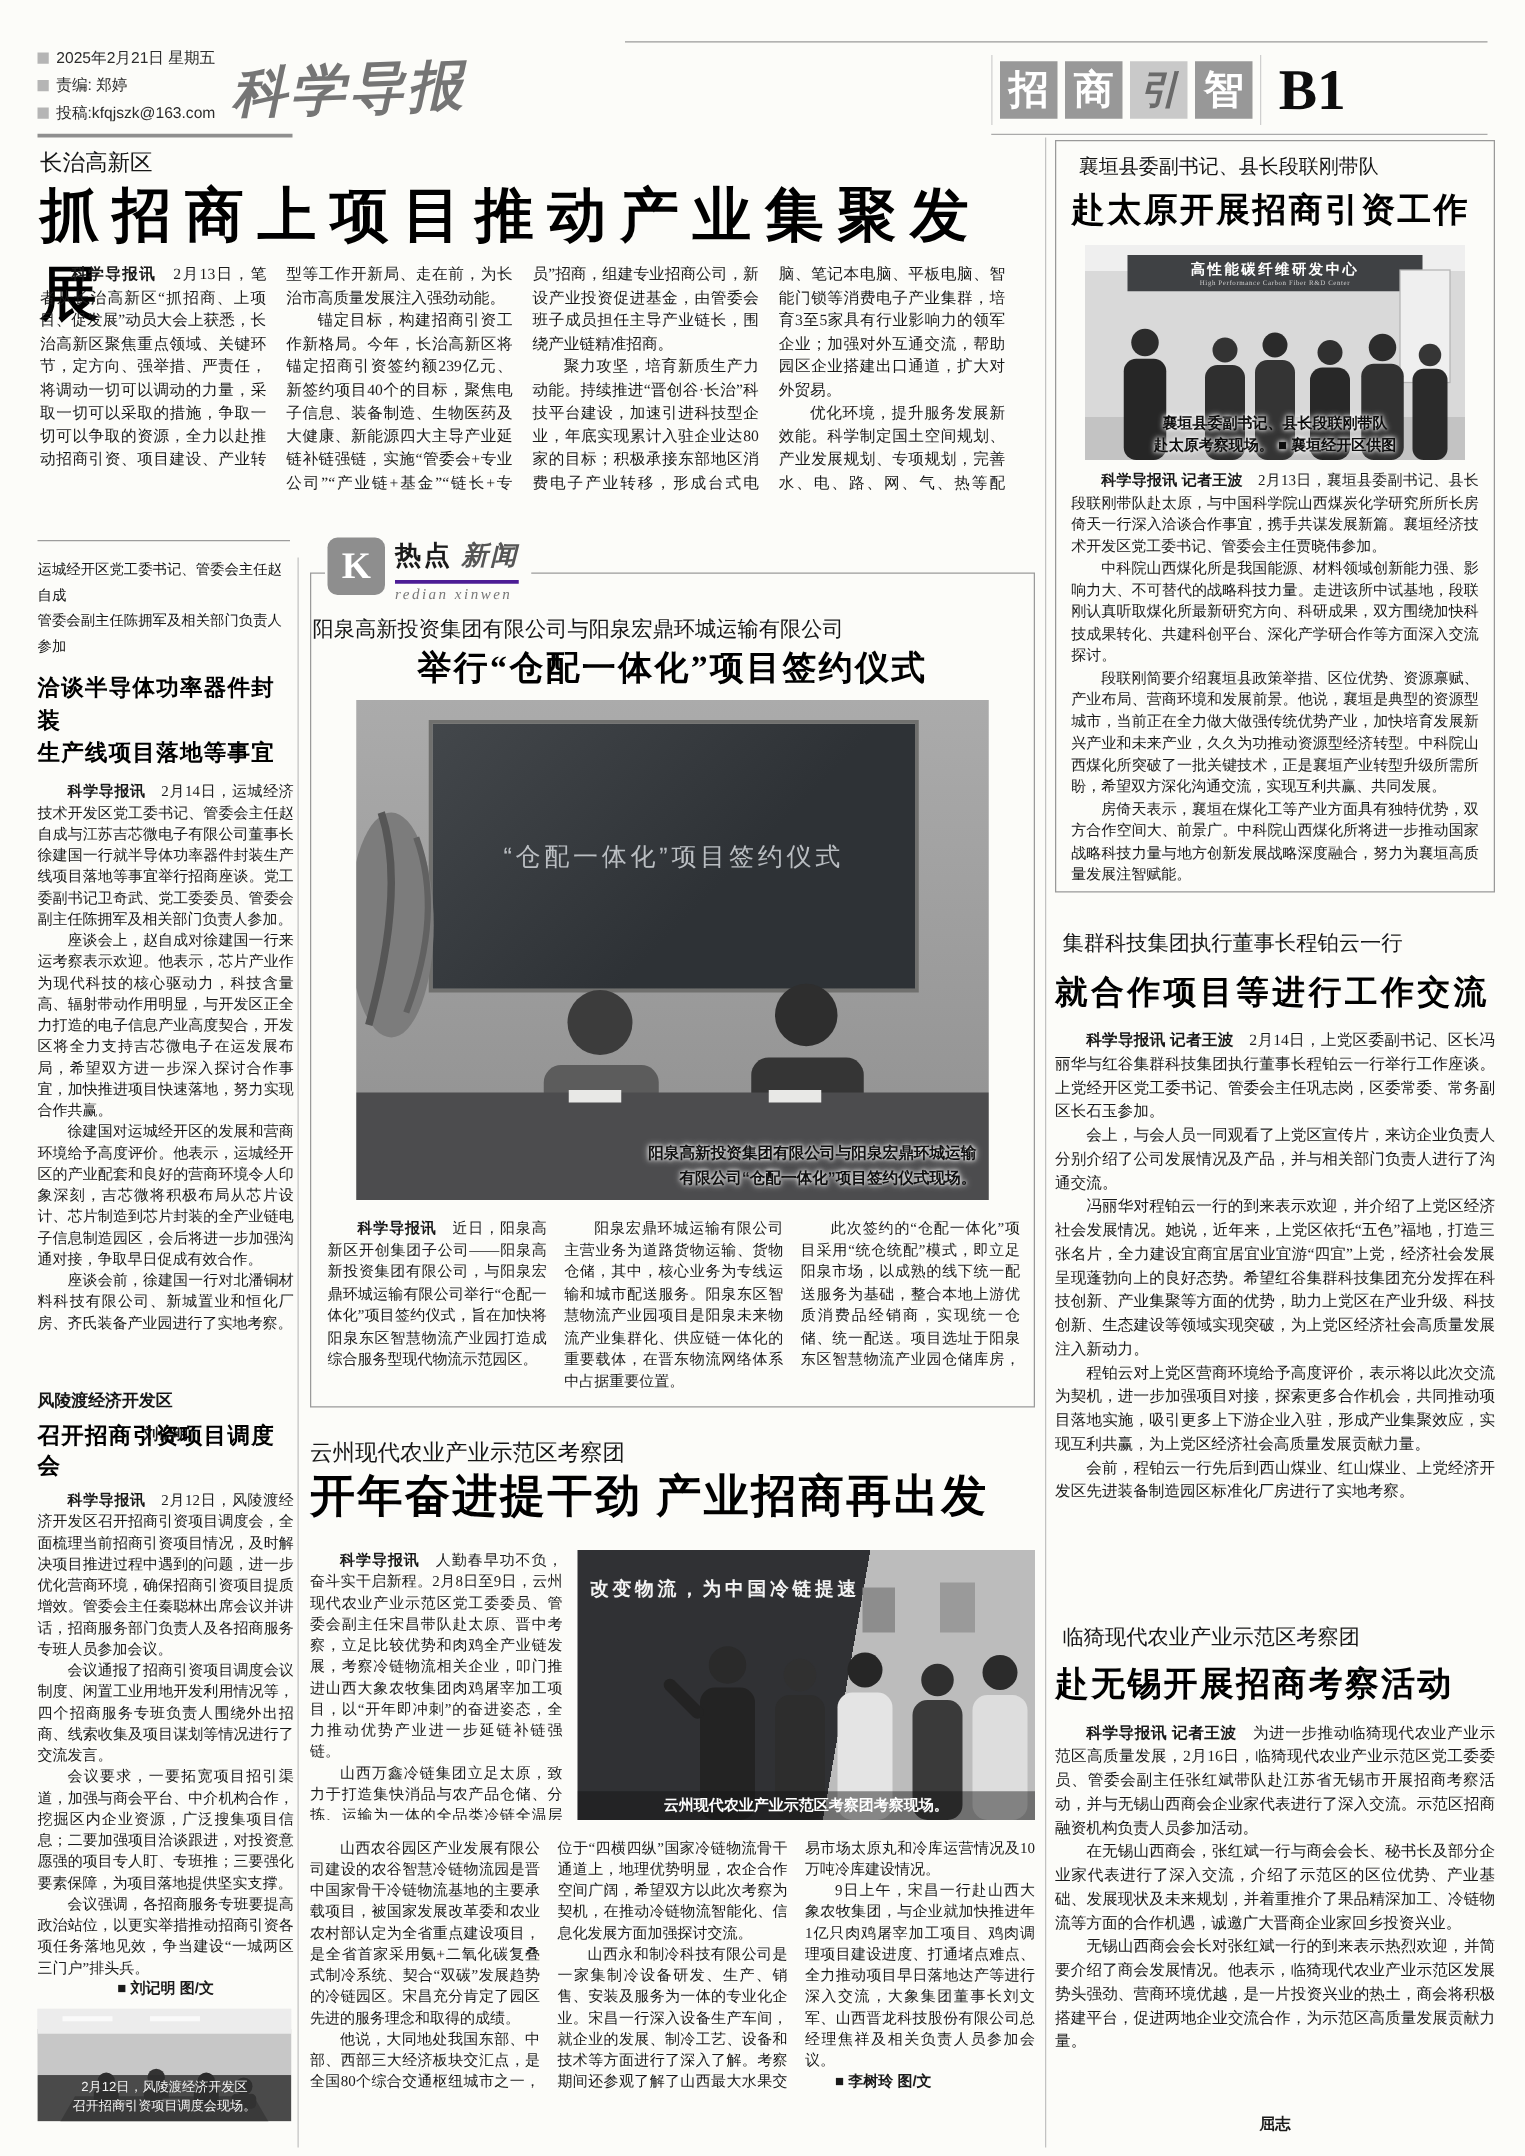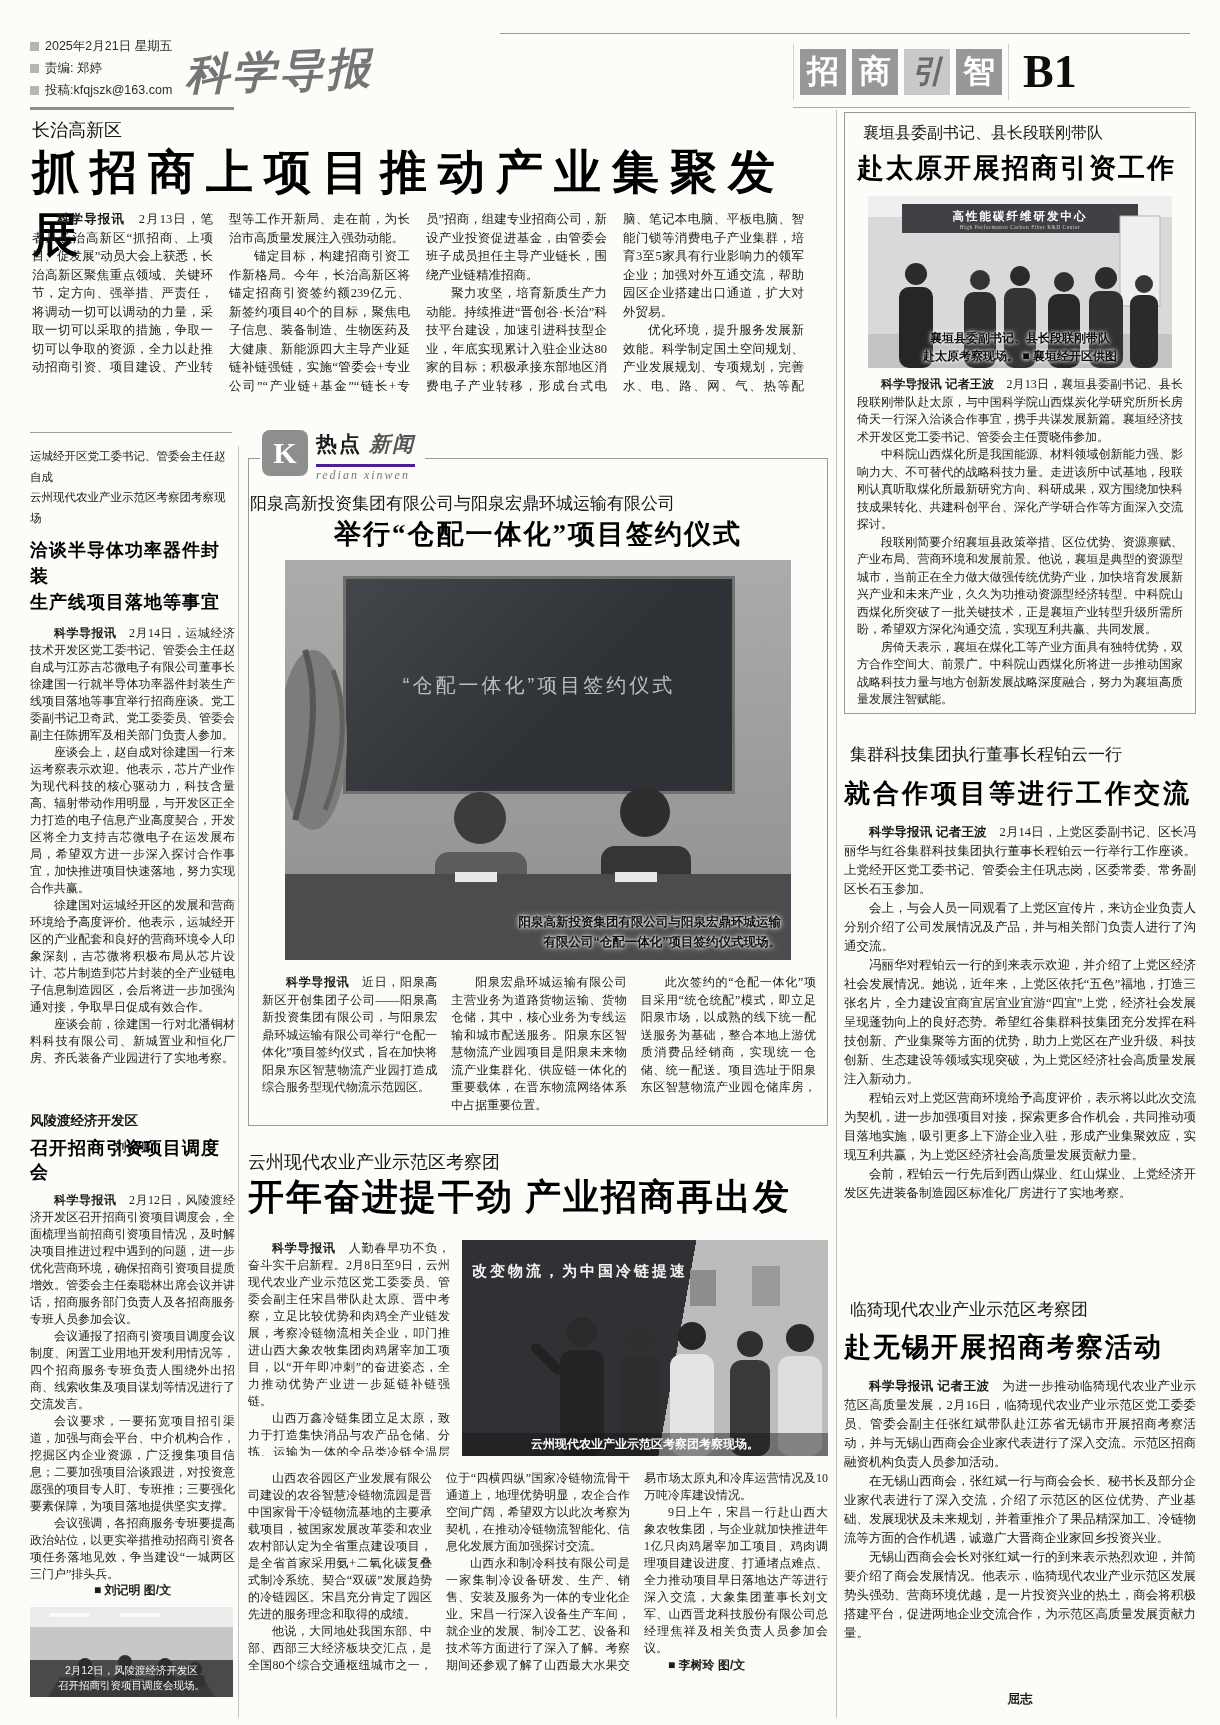--- a/index.html
+++ b/index.html
@@ -130,21 +130,21 @@
     <p>聚力攻坚，培育新质生产力动能。持续推进“晋创谷·长治”科技平台建设，加速引进科技型企业，年底实现累计入驻企业达80家的目标；积极承接东部地区消费电子产业转移，形成台式电脑、笔记本电脑、平板电脑、智能门锁等消费电子产业集群，培育3至5家具有行业影响力的领军企业；加强对外互通交流，帮助园区企业搭建出口通道，扩大对外贸易。</p>
     <p>优化环境，提升服务发展新效能。科学制定国土空间规划、产业发展规划、专项规划，完善水、电、路、网、气、热等配套，让企业“拎包入住”。持续深化“承诺制+标准地+全代办”改革，扩大“高效办成一件事”覆盖范围，让企业在长治高新区顺利落地生“金”。持续深化“三化三制”改革，精准放权赋能，把更多资源力量集中到抓招商、上项目、扩投资上。</p>
 
   </div>
 
   <div class="abs divider-h sb-rule"></div>
   <div class="abs divider-v sb-line2"></div>
 
   <div class="abs yc">
     <div class="kicker">运城经开区党工委书记、管委会主任赵自成</div>
-    <div class="kicker">云州现代农业产业示范区考察团考察现场</div>
+    <div class="kicker">管委会副主任陈拥军及相关部门负责人参加</div>
     <div class="headline">
       <div>洽谈半导体功率器件封装</div>
       <div>生产线项目落地等事宜</div>
     </div>
     <div class="bodytxt">
       <p><b class="lead-b">科学导报讯</b><span>　2月14日，运城经济技术开发区党工委书记、管委会主任赵自成与江苏吉芯微电子有限公司董事长徐建国一行就半导体功率器件封装生产线项目落地等事宜举行招商座谈。党工委副书记卫奇武、党工委委员、管委会副主任陈拥军及相关部门负责人参加。</span></p>
       <p>座谈会上，赵自成对徐建国一行来运考察表示欢迎。他表示，芯片产业作为现代科技的核心驱动力，科技含量高、辐射带动作用明显，与开发区正全力打造的电子信息产业高度契合，开发区将全力支持吉芯微电子在运发展布局，希望双方进一步深入探讨合作事宜，加快推进项目快速落地，努力实现合作共赢。</p>
       <p>徐建国对运城经开区的发展和营商环境给予高度评价。他表示，运城经开区的产业配套和良好的营商环境令人印象深刻，吉芯微将积极布局从芯片设计、芯片制造到芯片封装的全产业链电子信息制造园区，会后将进一步加强沟通对接，争取早日促成有效合作。</p>
       <p>座谈会前，徐建国一行对北潘铜材料科技有限公司、新城置业和恒化厂房、齐氏装备产业园进行了实地考察。</p>
     </div>

